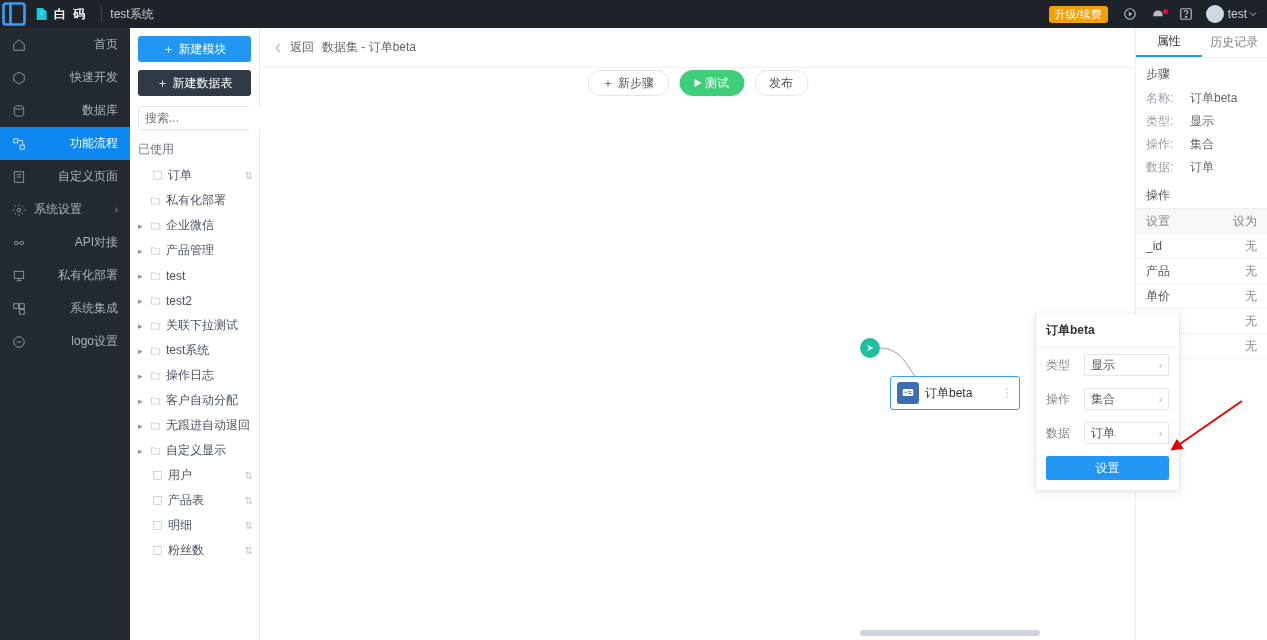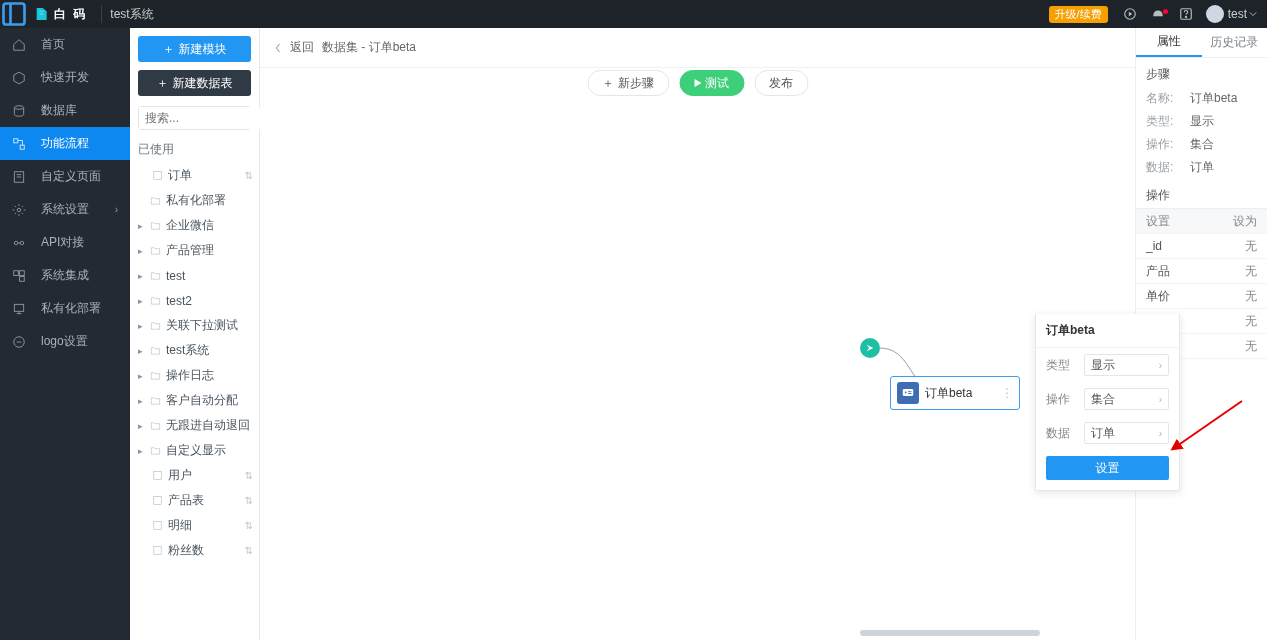--- a/index.html
+++ b/index.html
@@ -19,21 +19,21 @@
 .topbar .ricon svg { width:14px; height:14px; }
 .topbar .dot { position:absolute; top:2px; right:2px; width:5px; height:5px; background:#f03; border-radius:50%; }
 .topbar .avatar { width:18px; height:18px; border-radius:50%; background:#cfd8e2; margin-left:4px; }
 .topbar .user { color:#ccc; padding:0 10px 0 4px; display:flex; align-items:center; gap:2px; }
 
 
 .body-row { display:flex; height:612px; }
 
 
 .leftnav { width:130px; background:#232a31; color:#a9b2bc; font-size:12px; display:flex; flex-direction:column; }
-.leftnav .nav-item { display:flex; align-items:center; gap:15px; padding:0 12px; height:33px; cursor:pointer; }
+.leftnav .nav-item { display:flex; align-items:center; gap:8px; padding:0 12px; height:33px; cursor:pointer;justify-content:space-between; }
 .leftnav .nav-item svg { width:14px; height:14px; opacity:.85; }
 .leftnav .nav-item.active { background:#0d88f0; color:#fff; }
 .leftnav .nav-item .chev { margin-left:auto; font-size:10px; opacity:.8; }
 
 
 .second { width:130px; background:#fff; border-right:1px solid #e5e8eb; display:flex; flex-direction:column; font-size:12px; }
 .second .btn-top { margin:8px 8px 4px 8px; height:26px; border-radius:3px; display:flex; align-items:center; justify-content:center; gap:4px; color:#fff; font-size:12px; cursor:pointer; }
 .second .btn-blue { background:#2196f3; }
 .second .btn-dark { background:#2f3a45; margin-top:4px; }
 .second .search-row { display:flex; margin:6px 8px; border:1px solid #e0e3e7; border-radius:3px; height:24px; }
@@ -193,32 +193,32 @@
       <div class="nav-item">
         <svg viewBox="0 0 24 24" fill="none" stroke="currentColor" stroke-width="1.5">
           <circle cx="7" cy="12" r="3"></circle>
           <circle cx="17" cy="12" r="3"></circle>
           <path d="M10 12h4"></path>
         </svg>
         <span>API对接</span>
       </div>
       <div class="nav-item">
         <svg viewBox="0 0 24 24" fill="none" stroke="currentColor" stroke-width="1.5">
+          <rect x="4" y="4" width="16" height="12"></rect>
+          <path d="M8 20h8M12 16v4"></path>
+        </svg>
+        <span>私有化部署</span>
+      </div>
+      <div class="nav-item">
+        <svg viewBox="0 0 24 24" fill="none" stroke="currentColor" stroke-width="1.5">
           <rect x="3" y="3" width="8" height="8"></rect>
           <rect x="13" y="13" width="8" height="8"></rect>
           <rect x="13" y="3" width="8" height="8"></rect>
         </svg>
         <span>系统集成</span>
-      </div>
-      <div class="nav-item">
-        <svg viewBox="0 0 24 24" fill="none" stroke="currentColor" stroke-width="1.5">
-          <rect x="4" y="4" width="16" height="12"></rect>
-          <path d="M8 20h8M12 16v4"></path>
-        </svg>
-        <span>私有化部署</span>
       </div>
       <div class="nav-item">
         <svg viewBox="0 0 24 24" fill="none" stroke="currentColor" stroke-width="1.5">
           <circle cx="12" cy="12" r="9"></circle>
           <path d="M8 12h8"></path>
         </svg>
         <span>logo设置</span>
       </div>
     </div>
 

